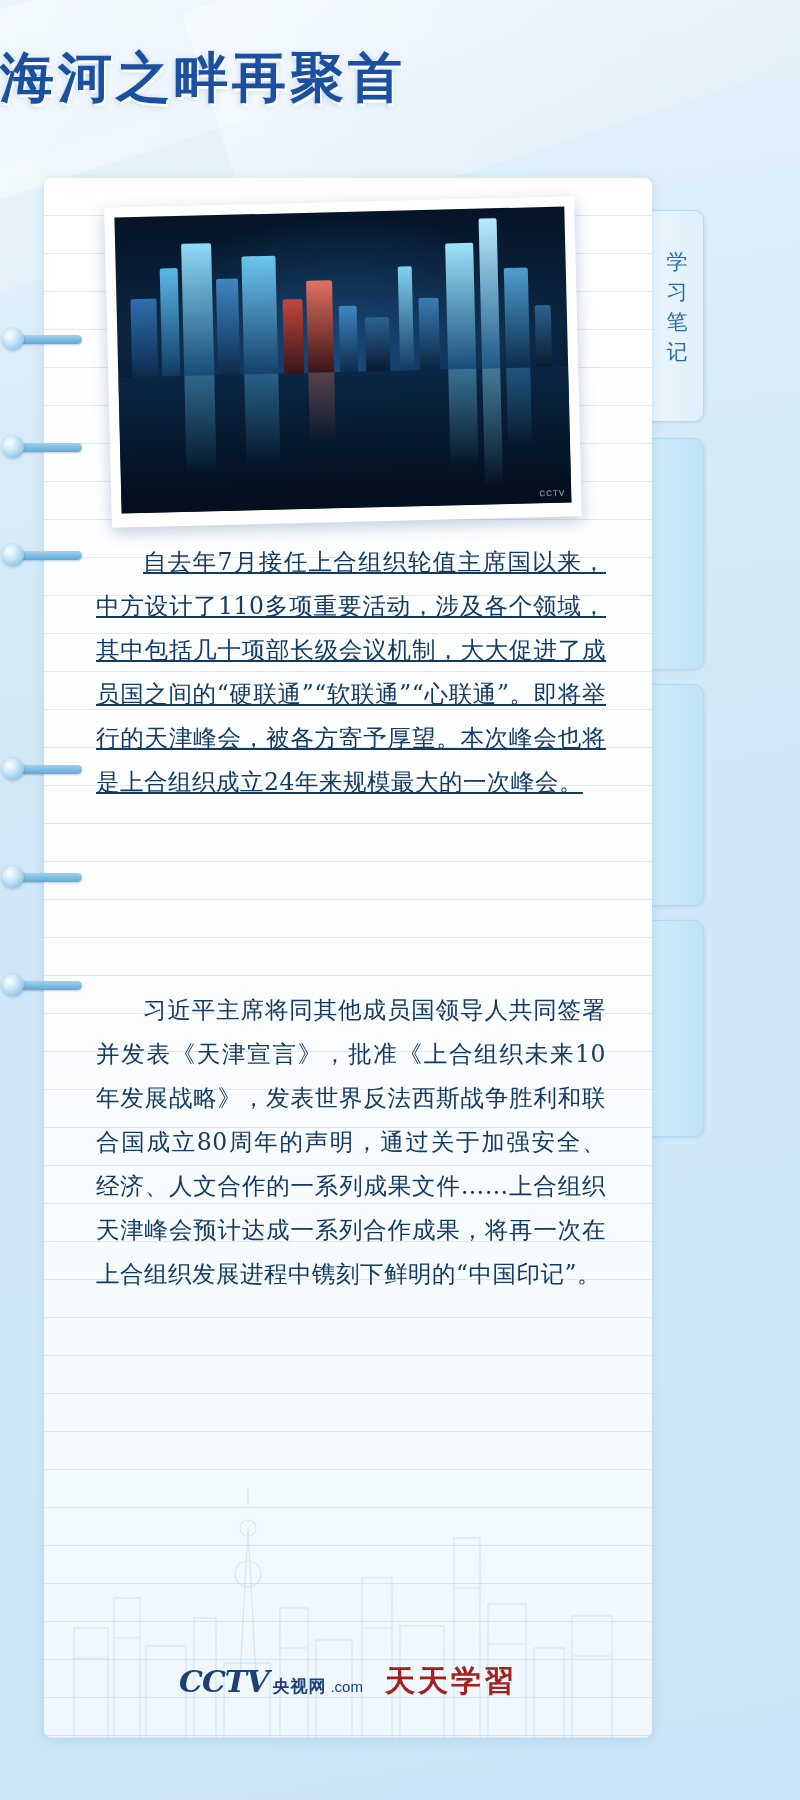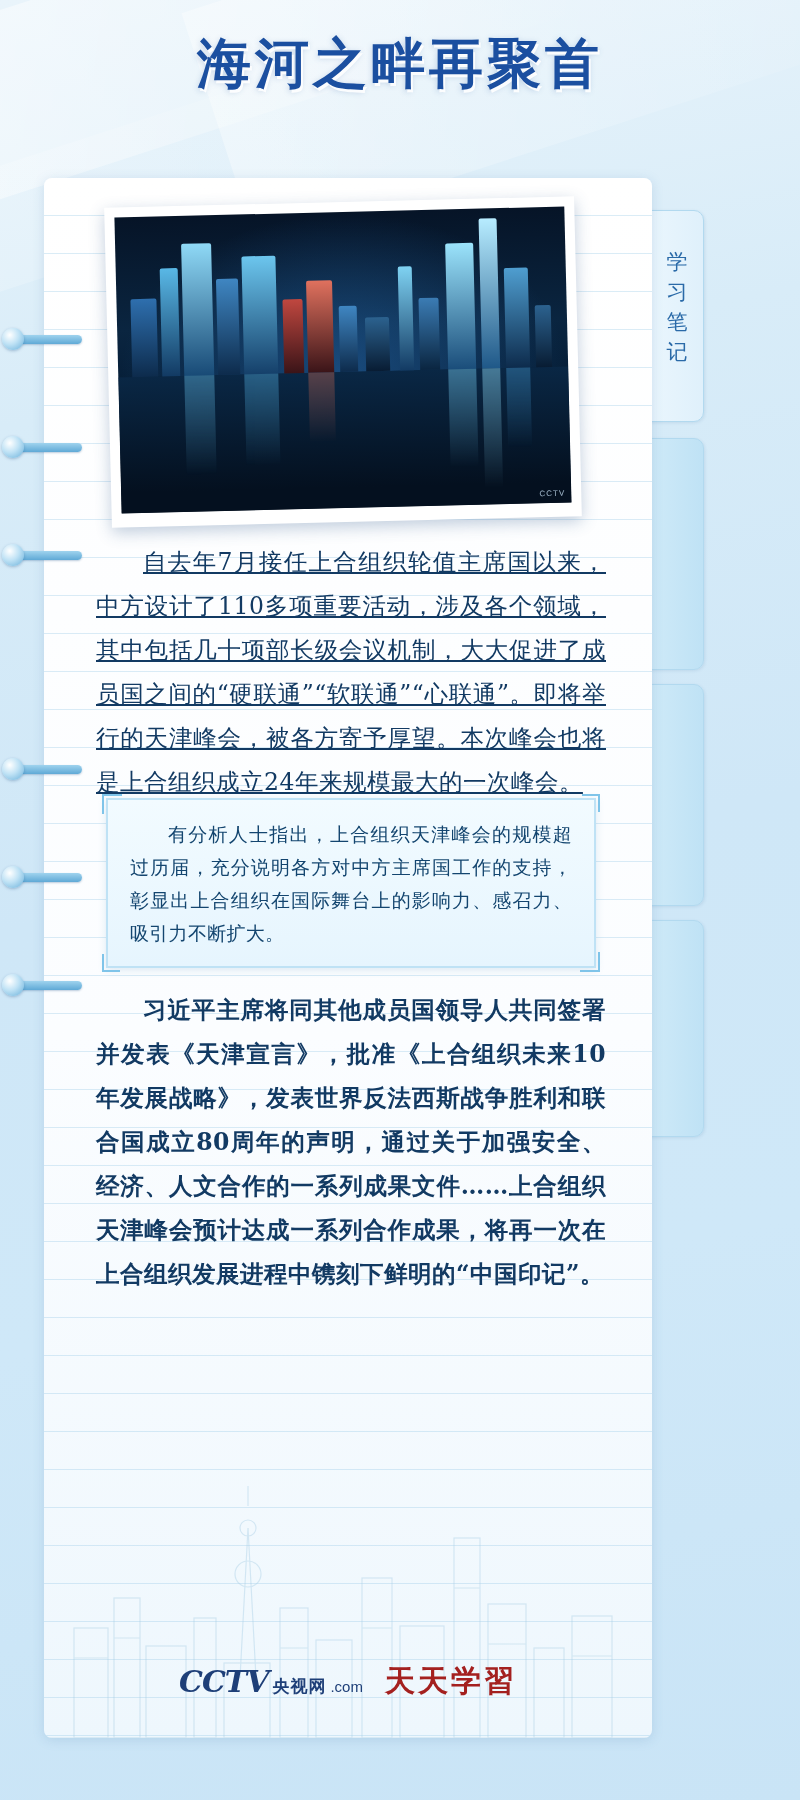--- a/index.html
+++ b/index.html
@@ -24,24 +24,24 @@
     transform: rotate(-18deg);
     pointer-events: none;
   }
   .bg-streak.s1 { left: -120px; top: -60px; width: 700px; height: 180px; }
   .bg-streak.s2 { left: 200px; top: -110px; width: 760px; height: 240px; opacity: .7; }
   .bg-streak.s3 { left: -160px; top: 120px; width: 620px; height: 120px; opacity: .5; }
 
   
   .title-wrap {
     position: absolute;
-    top: 28px;
+    top: 42px;
     left: 0;
     width: 800px;
-    text-align: center;
+    text-align: left;
   }
   .title {
     display: inline-block;
     font-family: "DejaVu Serif", "Liberation Serif", serif;
     font-weight: 700;
     font-size: 54px;
     letter-spacing: 4px;
     color: #1b4fa0;
     text-shadow: 2px 3px 0 rgba(255,255,255,0.9), 0 2px 6px rgba(30,80,150,0.25);
   }
@@ -215,21 +215,21 @@
     width: 510px;
     font-family: "DejaVu Serif", "Liberation Serif", serif;
     font-size: 23.5px;
     line-height: 44px;
     color: #123a63;
     text-align: justify;
     text-indent: 2em;
     letter-spacing: 0.5px;
   }
   .p1 { top: 362px; text-decoration: underline; }
-  .p2 { top: 810px; font-weight: bold; }
+  .p2 { top: 810px; }
 
   
   .quote {
     position: absolute;
     left: 62px;
     top: 620px;
     width: 490px;
     box-sizing: border-box;
     padding: 18px 22px 16px 22px;
     background: linear-gradient(180deg, #f2fbff, #e6f5fe);
@@ -385,25 +385,20 @@
           <div class="refl" style="left:330px; width:28px; height:98px;  background:linear-gradient(180deg,#74c9ee,rgba(4,16,31,0));"></div>
           <div class="refl" style="left:364px; width:18px; height:120px; background:linear-gradient(180deg,#8fdcf8,rgba(4,16,31,0));"></div>
           <div class="refl" style="left:388px; width:24px; height:80px;  background:linear-gradient(180deg,#3f8cc0,rgba(4,16,31,0));"></div>
 
           <div class="photo-watermark">CCTV</div>
         </div>
       </div>
 
       <div class="body-text p1">自去年7月接任上合组织轮值主席国以来，中方设计了110多项重要活动，涉及各个领域，其中包括几十项部长级会议机制，大大促进了成员国之间的“硬联通”“软联通”“心联通”。即将举行的天津峰会，被各方寄予厚望。本次峰会也将是上合组织成立24年来规模最大的一次峰会。</div>
 
-      <div class="quote">
-        <div class="quote-corner qc-tr"></div>
-        <div class="quote-corner qc-bl"></div>
-        <div class="quote-text">有分析人士指出，上合组织天津峰会的规模超过历届，充分说明各方对中方主席国工作的支持，彰显出上合组织在国际舞台上的影响力、感召力、吸引力不断扩大。</div>
-      </div>
 
       <div class="body-text p2">习近平主席将同其他成员国领导人共同签署并发表《天津宣言》，批准《上合组织未来10年发展战略》，发表世界反法西斯战争胜利和联合国成立80周年的声明，通过关于加强安全、经济、人文合作的一系列成果文件……上合组织天津峰会预计达成一系列合作成果，将再一次在上合组织发展进程中镌刻下鲜明的“中国印记”。</div>
 
       <div class="footer">
         <div class="cctv-logo">
           <span class="cctv-mark">CCTV</span>
           <span class="cctv-cn">央视网</span>
           <span class="cctv-com">.com</span>
         </div>
         <div class="brand-cn">天天学習</div>

